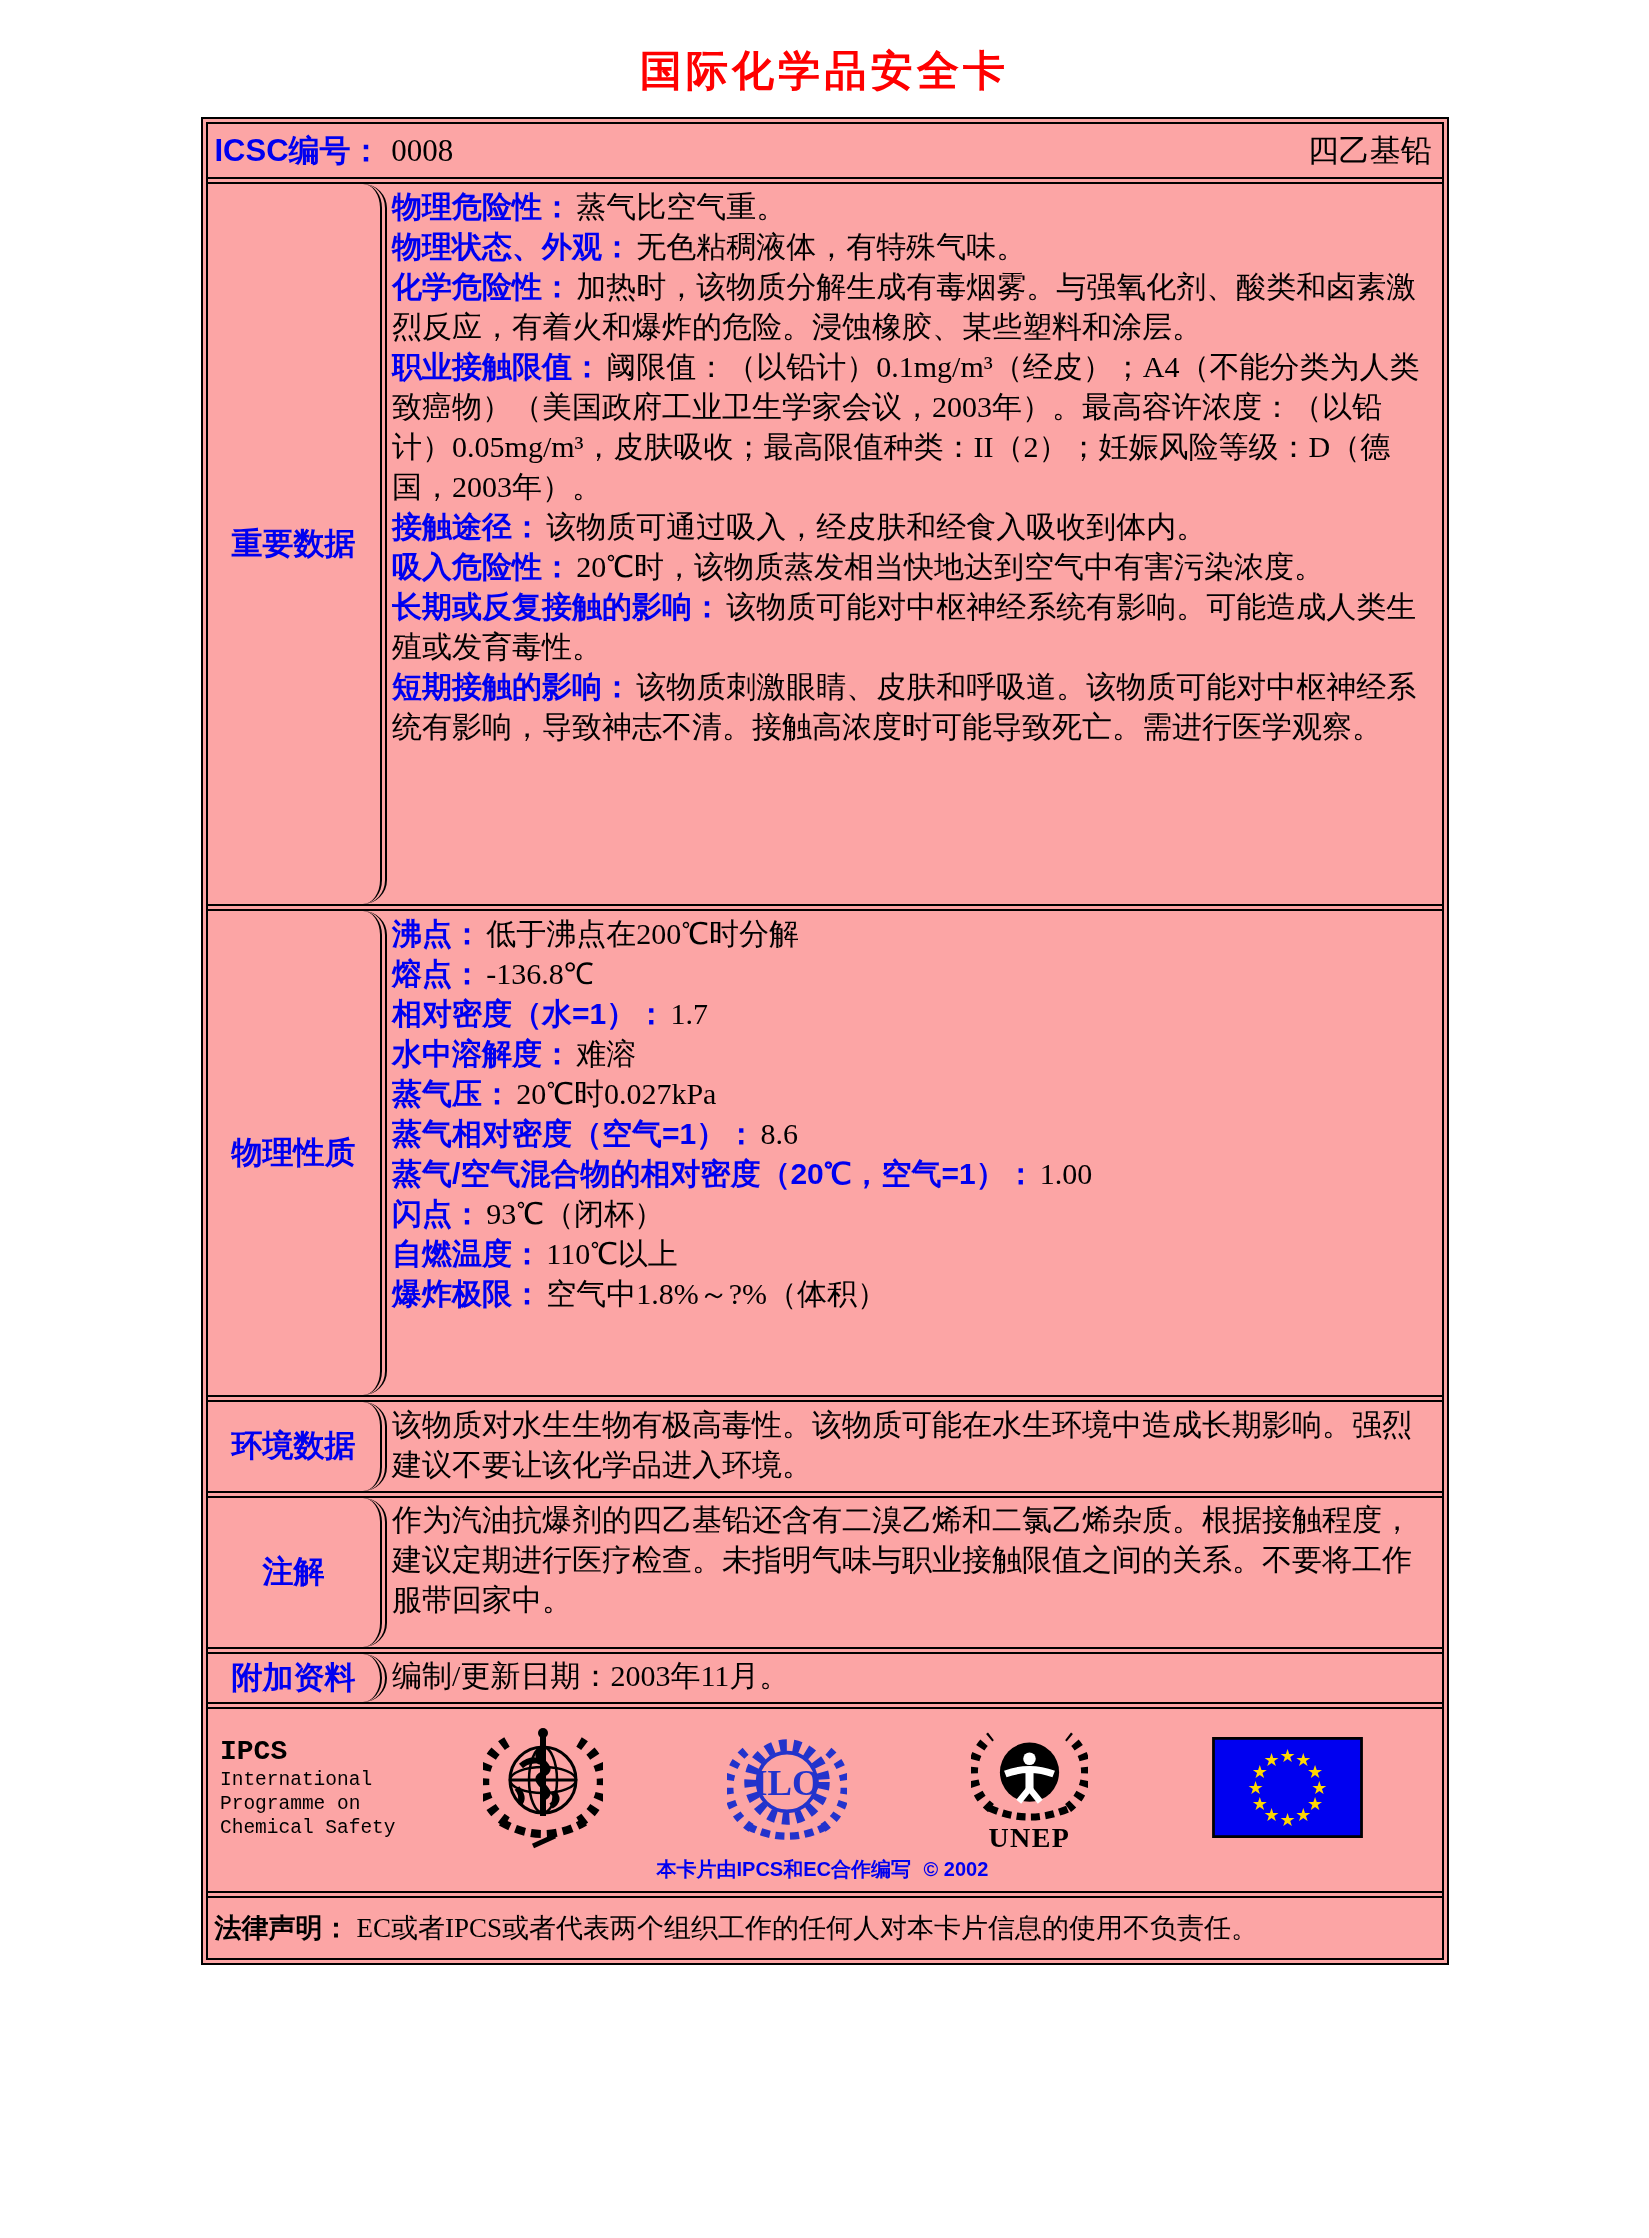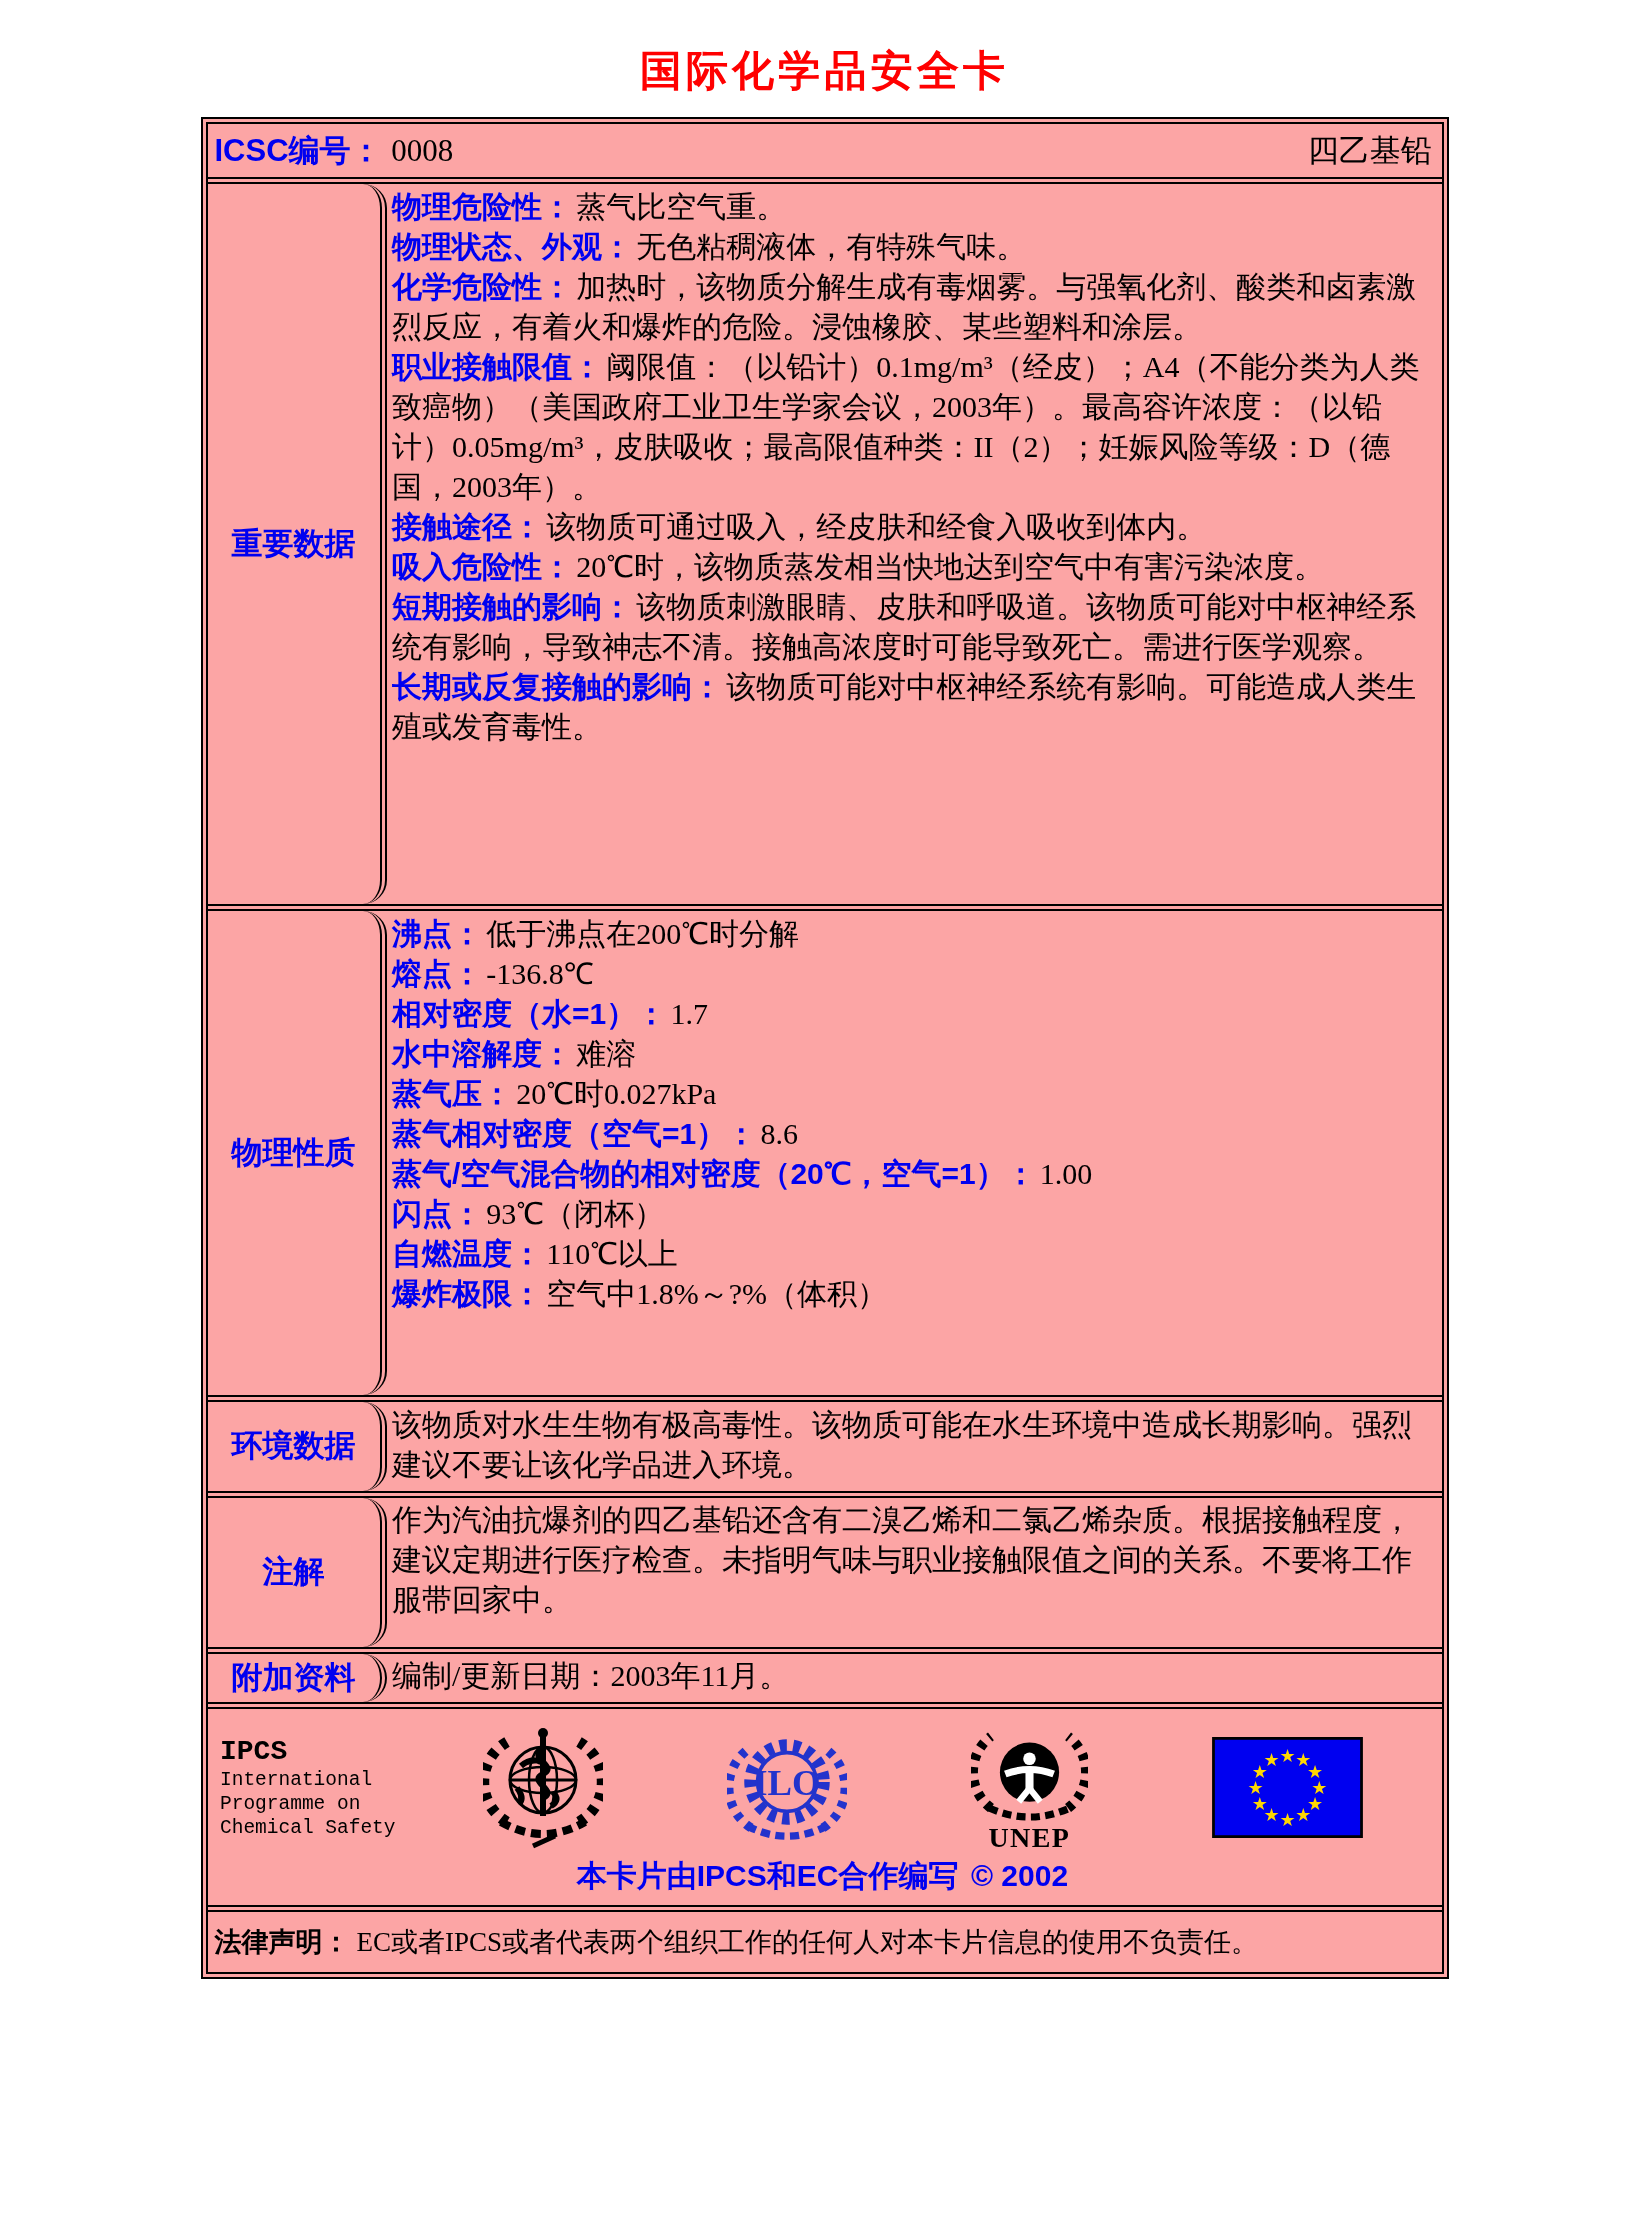--- a/index.html
+++ b/index.html
@@ -114,21 +114,21 @@
     font-weight: bold;
     font-size: 28px;
     letter-spacing: 1.4px;
     margin-top: -4.2px;
   }
   .credit {
     text-align: center;
     color: #0000f0;
     font-family: "Liberation Sans", sans-serif;
     font-weight: bold;
-    font-size: 30px;
+    font-size: 20px;
     padding-bottom: 2.8px;
   }
   .credit .copy { margin-left: 12.5px; }
 
   
   .legal-row {
     min-height: 67px;
     display: flex;
     align-items: center;
     padding: 5.6px 9.7px 5.6px 7px;
@@ -161,22 +161,22 @@
       <div class="label-cell">
         <span class="sec">重要数据</span>
       </div>
       <div class="content-cell">
         <p class="ln"><span class="k">物理危险性：</span><span class="v">蒸气比空气重。</span></p>
         <p class="ln"><span class="k">物理状态、外观：</span><span class="v">无色粘稠液体，有特殊气味。</span></p>
         <p class="ln"><span class="k">化学危险性：</span><span class="v">加热时，该物质分解生成有毒烟雾。与强氧化剂、酸类和卤素激烈反应，有着火和爆炸的危险。浸蚀橡胶、某些塑料和涂层。</span></p>
         <p class="ln"><span class="k">职业接触限值：</span><span class="v">阈限值：（以铅计）0.1mg/m³（经皮）；A4（不能分类为人类致癌物）（美国政府工业卫生学家会议，2003年）。最高容许浓度：（以铅计）0.05mg/m³，皮肤吸收；最高限值种类：II（2）；妊娠风险等级：D（德国，2003年）。</span></p>
         <p class="ln"><span class="k">接触途径：</span><span class="v">该物质可通过吸入，经皮肤和经食入吸收到体内。</span></p>
         <p class="ln"><span class="k">吸入危险性：</span><span class="v">20℃时，该物质蒸发相当快地达到空气中有害污染浓度。</span></p>
+        <p class="ln"><span class="k">长期或反复接触的影响：</span><span class="v">该物质可能对中枢神经系统有影响。可能造成人类生殖或发育毒性。</span></p>
         <p class="ln"><span class="k">短期接触的影响：</span><span class="v">该物质刺激眼睛、皮肤和呼吸道。该物质可能对中枢神经系统有影响，导致神志不清。接触高浓度时可能导致死亡。需进行医学观察。</span></p>
-        <p class="ln"><span class="k">长期或反复接触的影响：</span><span class="v">该物质可能对中枢神经系统有影响。可能造成人类生殖或发育毒性。</span></p>
       </div>
     </div>
 
     <div class="row split r-physical">
       <div class="label-cell">
         <span class="sec">物理性质</span>
       </div>
       <div class="content-cell">
         <p class="ln"><span class="k">沸点：</span><span class="v">低于沸点在200℃时分解</span></p>
         <p class="ln"><span class="k">熔点：</span><span class="v">-136.8℃</span></p>

